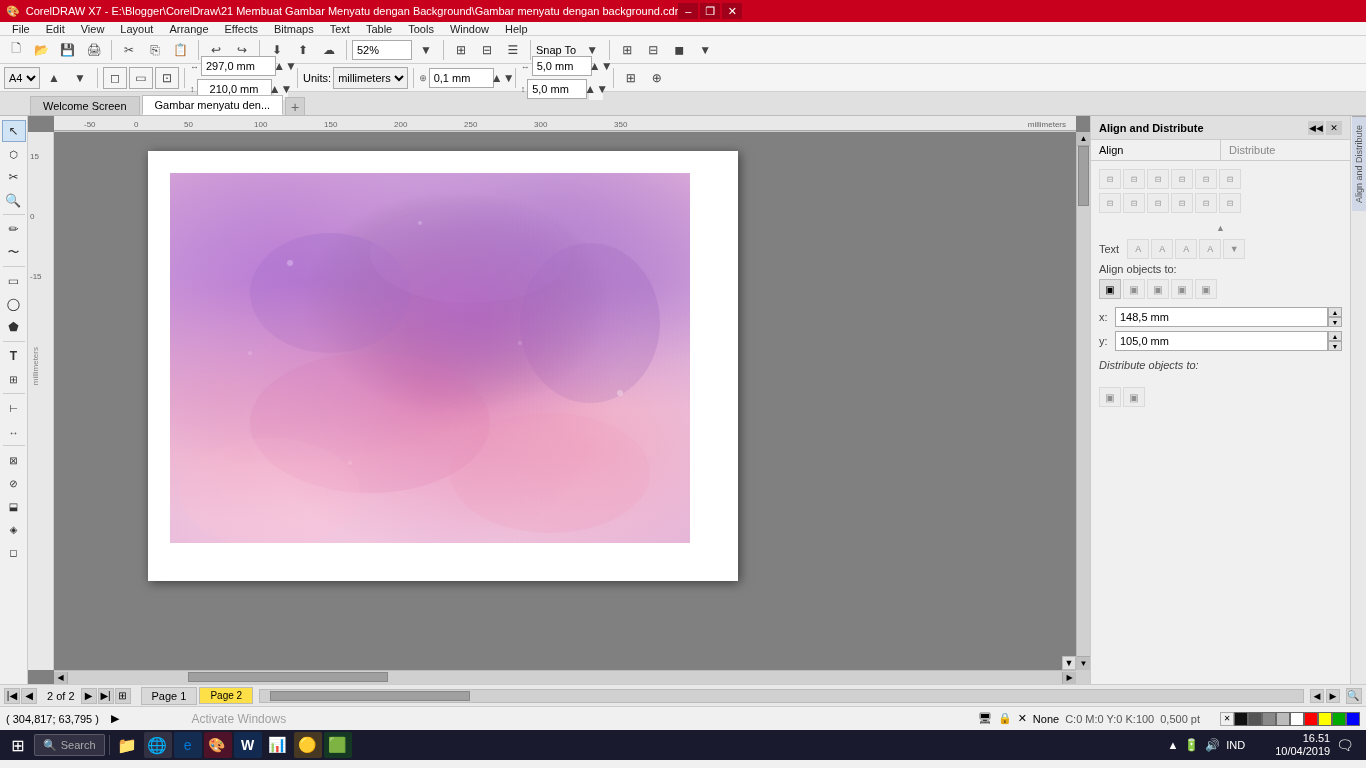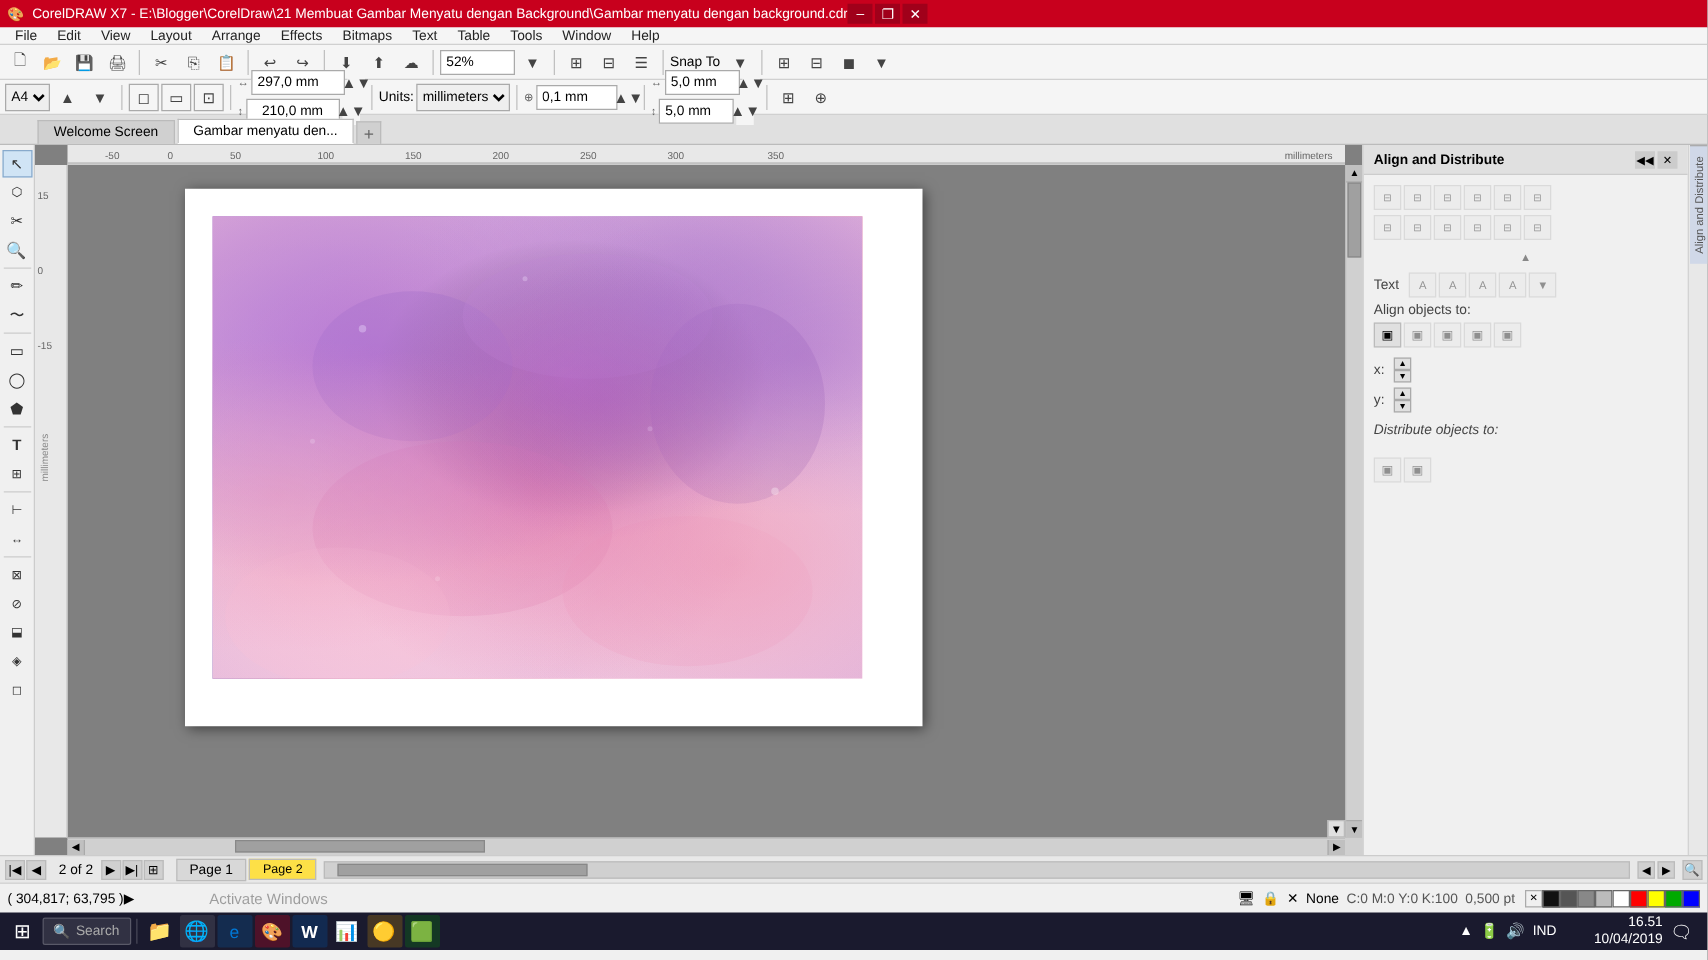--- a/index.html
+++ b/index.html
@@ -625,20 +625,24 @@
   <div id="right-panel" style="width:260px; background:#f0f0f0; border-left:1px solid #ccc; display:flex; flex-direction:column; position:relative;">
 
     <div id="panel-header" style="background:#e0e0e0; height:24px; display:flex; align-items:center; padding:0 8px; border-bottom:1px solid #ccc; font-size:11px; font-weight:bold;">
       <span>Align and Distribute</span>
       <div style="margin-left:auto; display:flex; gap:2px;">
         <button class="panel-ctrl-btn" style="font-size:9px;">◀◀</button>
         <button class="panel-ctrl-btn" style="font-size:9px;">✕</button>
       </div>
     </div>
 
+    <div style="display:flex; border-bottom:1px solid #ccc;">
+      <div style="flex:1; padding:4px 8px; font-size:11px; border-right:1px solid #ccc; cursor:pointer;">Align</div>
+      <div style="flex:1; padding:4px 8px; font-size:11px; cursor:pointer; color:#888;">Distribute</div>
+    </div>
 
     <div style="padding:8px; overflow-y:auto; flex:1;">
 
       <div style="display:grid; grid-template-columns:repeat(6,22px); gap:2px; margin-bottom:4px;">
         <button class="align-btn disabled" style="font-size:8px; background:#e8e8e8;">⊟</button>
         <button class="align-btn disabled" style="font-size:8px; background:#e8e8e8;">⊟</button>
         <button class="align-btn disabled" style="font-size:8px; background:#e8e8e8;">⊟</button>
         <button class="align-btn disabled" style="font-size:8px; background:#e8e8e8;">⊟</button>
         <button class="align-btn disabled" style="font-size:8px; background:#e8e8e8;">⊟</button>
         <button class="align-btn disabled" style="font-size:8px; background:#e8e8e8;">⊟</button>
@@ -673,28 +677,30 @@
       <div style="display:grid; grid-template-columns:repeat(5,22px); gap:2px; margin-bottom:8px;">
         <button class="align-btn" style="font-size:10px; background:#e0e0e0;">▣</button>
         <button class="align-btn disabled" style="background:#e8e8e8; font-size:10px;">▣</button>
         <button class="align-btn disabled" style="background:#e8e8e8; font-size:10px;">▣</button>
         <button class="align-btn disabled" style="background:#e8e8e8; font-size:10px;">▣</button>
         <button class="align-btn disabled" style="background:#e8e8e8; font-size:10px;">▣</button>
       </div>
 
       <div class="coord-row">
         <span class="coord-label">x:</span>
+        <input class="coord-input" type="text" value="148,5 mm" style="flex: 1 1 0%; height: 20px; border: 1px solid rgb(170, 170, 170); padding: 0px 4px; font-size: 11px;">
         <div style="display:flex; flex-direction:column;">
           <button style="width:14px; height:10px; background:#e0e0e0; border:1px solid #aaa; cursor:pointer; font-size:7px;">▲</button>
           <button style="width:14px; height:10px; background:#e0e0e0; border:1px solid #aaa; cursor:pointer; font-size:7px;">▼</button>
         </div>
       </div>
 
       <div class="coord-row">
         <span class="coord-label">y:</span>
+        <input class="coord-input" type="text" value="105,0 mm" style="flex: 1 1 0%; height: 20px; border: 1px solid rgb(170, 170, 170); padding: 0px 4px; font-size: 11px;">
         <div style="display:flex; flex-direction:column;">
           <button style="width:14px; height:10px; background:#e0e0e0; border:1px solid #aaa; cursor:pointer; font-size:7px;">▲</button>
           <button style="width:14px; height:10px; background:#e0e0e0; border:1px solid #aaa; cursor:pointer; font-size:7px;">▼</button>
         </div>
       </div>
 
       <div style="font-size:11px; color:#444; margin-top:8px; margin-bottom:16px;font-style:italic;">Distribute objects to:</div>
 
       <div style="display:grid; grid-template-columns:repeat(2,22px); gap:2px;">
         <button class="align-btn disabled" style="background:#e8e8e8; font-size:10px;">▣</button>
@@ -727,21 +733,21 @@
   <div class="page-tab active" style="padding:2px 10px; background:#fde047; border:1px solid #bbb; cursor:pointer; font-size:10px;">Page 2</div>
 
   <div style="flex:1; height:14px; background:#d0d0d0; border:1px solid #bbb; margin:0 4px; display:flex; align-items:center;">
     <div style="width:200px; height:10px; background:#a0a0a0; border:1px solid #888; margin-left:10px;"></div>
   </div>
   <button style="width:14px; height:14px; background:#d0d0d0; border:1px solid #bbb; font-size:9px; cursor:pointer;">◀</button>
   <button style="width:14px; height:14px; background:#d0d0d0; border:1px solid #bbb; font-size:9px; cursor:pointer;">▶</button>
   <button style="width:16px; height:16px; background:#d0d0d0; border:1px solid #bbb; font-size:10px; cursor:pointer; margin-left:4px;">🔍</button>
 </div>
 
-<div id="status-bar" style="height:24px; background:#f0f0f0; border-top:1px solid #ccc; display:flex; align-items:center; padding:0 6px; font-size:11px; gap:0;">
+<div id="status-bar" style="height:24px; background:#f0f0f0; border-top:1px solid #ccc; display:flex; align-items:center; padding:0 6px; font-size:11px; gap:12px;">
   <span>( 304,817; 63,795 )</span>
   <span>▶</span>
   <div style="flex:1; display:flex; align-items:center; gap:8px;text-align:right;">
 
     <span style="font-size:12px; color:rgba(0,0,0,0.35); margin-left:60px;">Activate Windows</span>
   </div>
 
   <div style="display:flex; align-items:center; gap:6px;">
     <span style="font-size:11px;">🖥</span>
     <span style="font-size:11px;">🔒</span>

